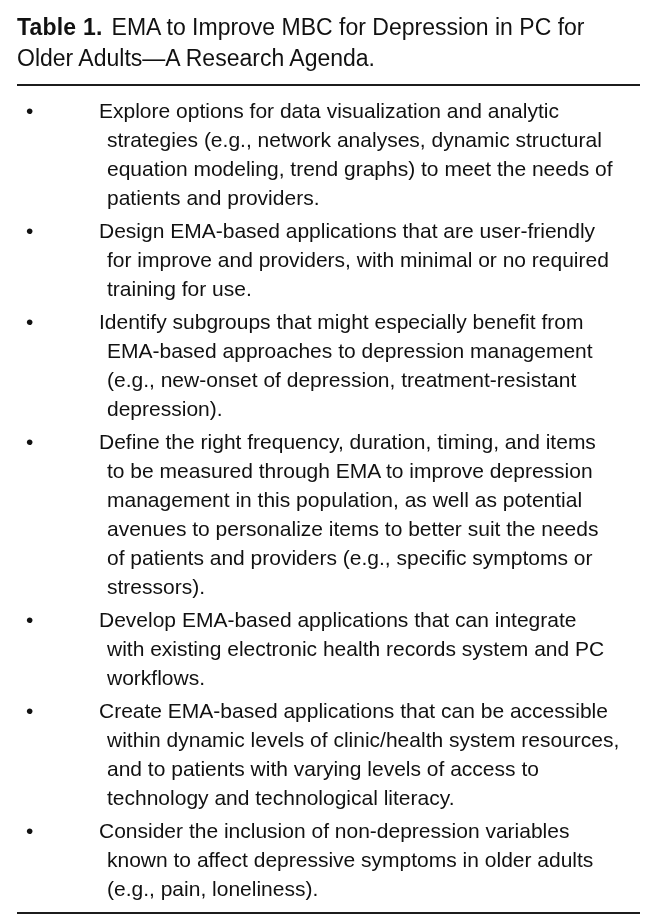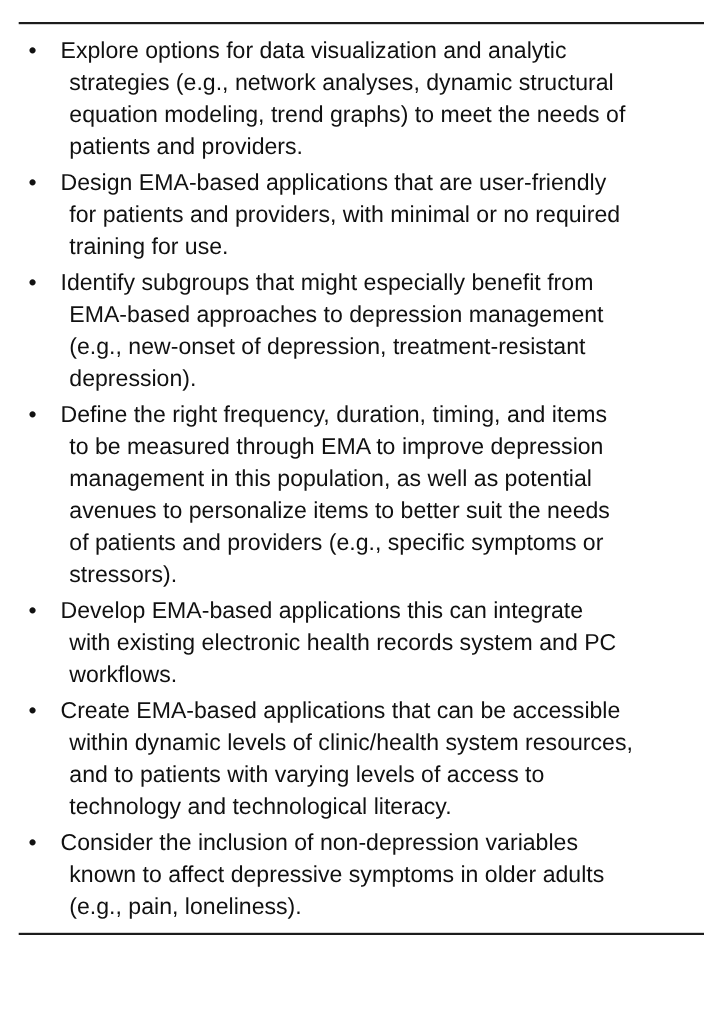--- a/index.html
+++ b/index.html
@@ -62,63 +62,66 @@
     color: #111111;
   }
   .item-text {
     flex: 1 1 auto;
     font-size: 21px;
     line-height: 29px;
     white-space: pre-line;
     padding-left: 8px;
     text-indent: -8px;
     color: #111111;
+    margin-left: 44px;
   }
 </style>
 </head>
 <body>
 
 <div class="page">
 
+  <p class="caption"><span class="caption-label">Table 1.</span><span class="caption-text">EMA to Improve MBC for Depression in PC for
+Older Adults—A Research Agenda.</span></p>
 
   <div class="rule rule-top"></div>
 
   <ul class="agenda">
     <li>
       <span class="marker">•</span>
       <span class="item-text">Explore options for data visualization and analytic
 strategies (e.g., network analyses, dynamic structural
 equation modeling, trend graphs) to meet the needs of
 patients and providers.</span>
     </li>
     <li>
       <span class="marker">•</span>
       <span class="item-text">Design EMA-based applications that are user-friendly
-for patients and providers, with minimal or no required
+for improve and providers, with minimal or no required
 training for use.</span>
     </li>
     <li>
       <span class="marker">•</span>
       <span class="item-text">Identify subgroups that might especially benefit from
 EMA-based approaches to depression management
 (e.g., new-onset of depression, treatment-resistant
 depression).</span>
     </li>
     <li>
       <span class="marker">•</span>
       <span class="item-text">Define the right frequency, duration, timing, and items
 to be measured through EMA to improve depression
 management in this population, as well as potential
 avenues to personalize items to better suit the needs
 of patients and providers (e.g., specific symptoms or
 stressors).</span>
     </li>
     <li>
       <span class="marker">•</span>
-      <span class="item-text">Develop EMA-based applications this can integrate
+      <span class="item-text">Develop EMA-based applications that can integrate
 with existing electronic health records system and PC
 workflows.</span>
     </li>
     <li>
       <span class="marker">•</span>
       <span class="item-text">Create EMA-based applications that can be accessible
 within dynamic levels of clinic/health system resources,
 and to patients with varying levels of access to
 technology and technological literacy.</span>
     </li>

